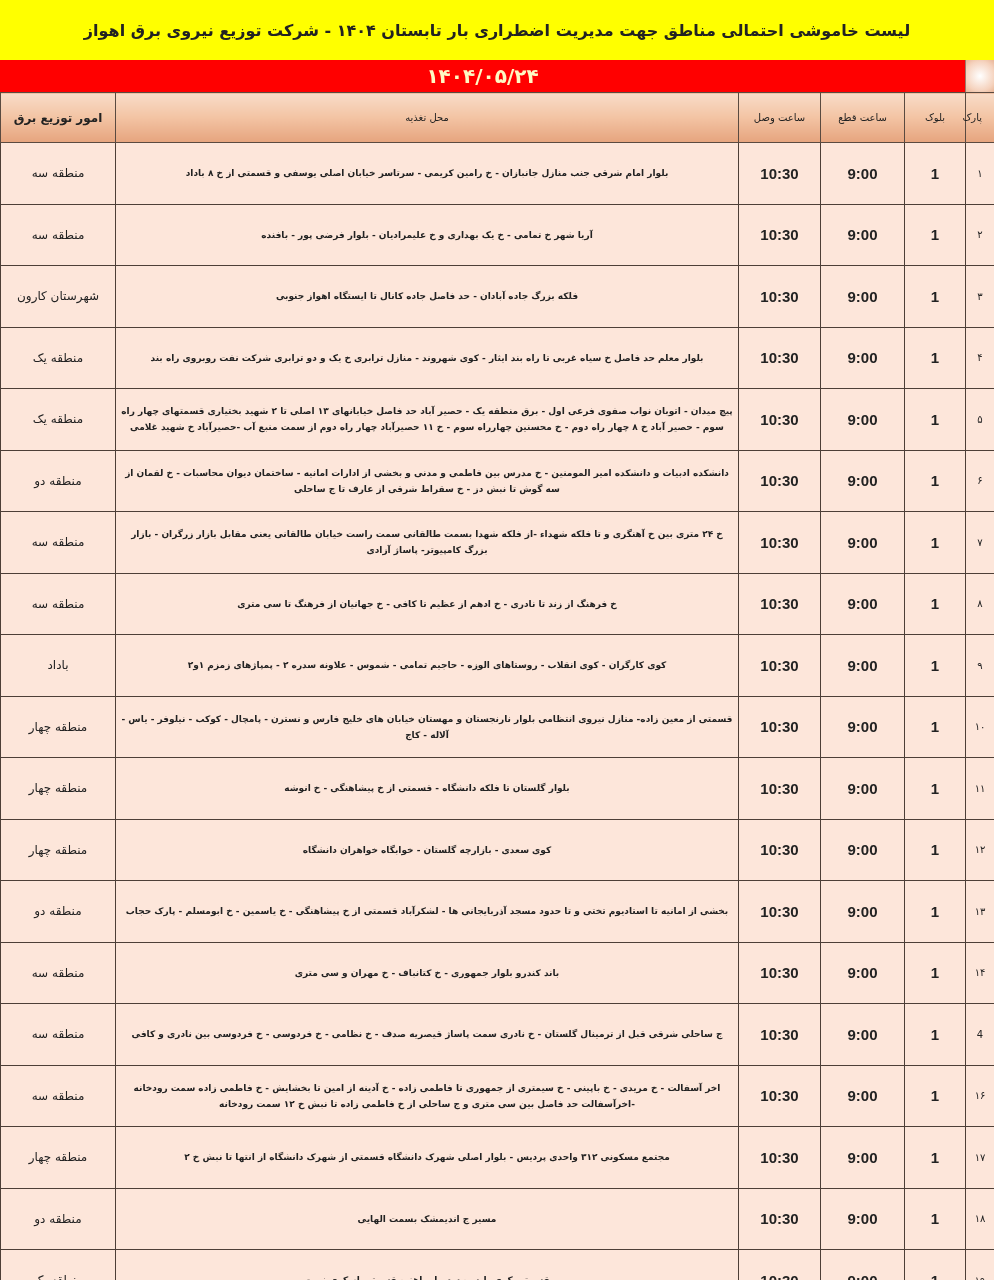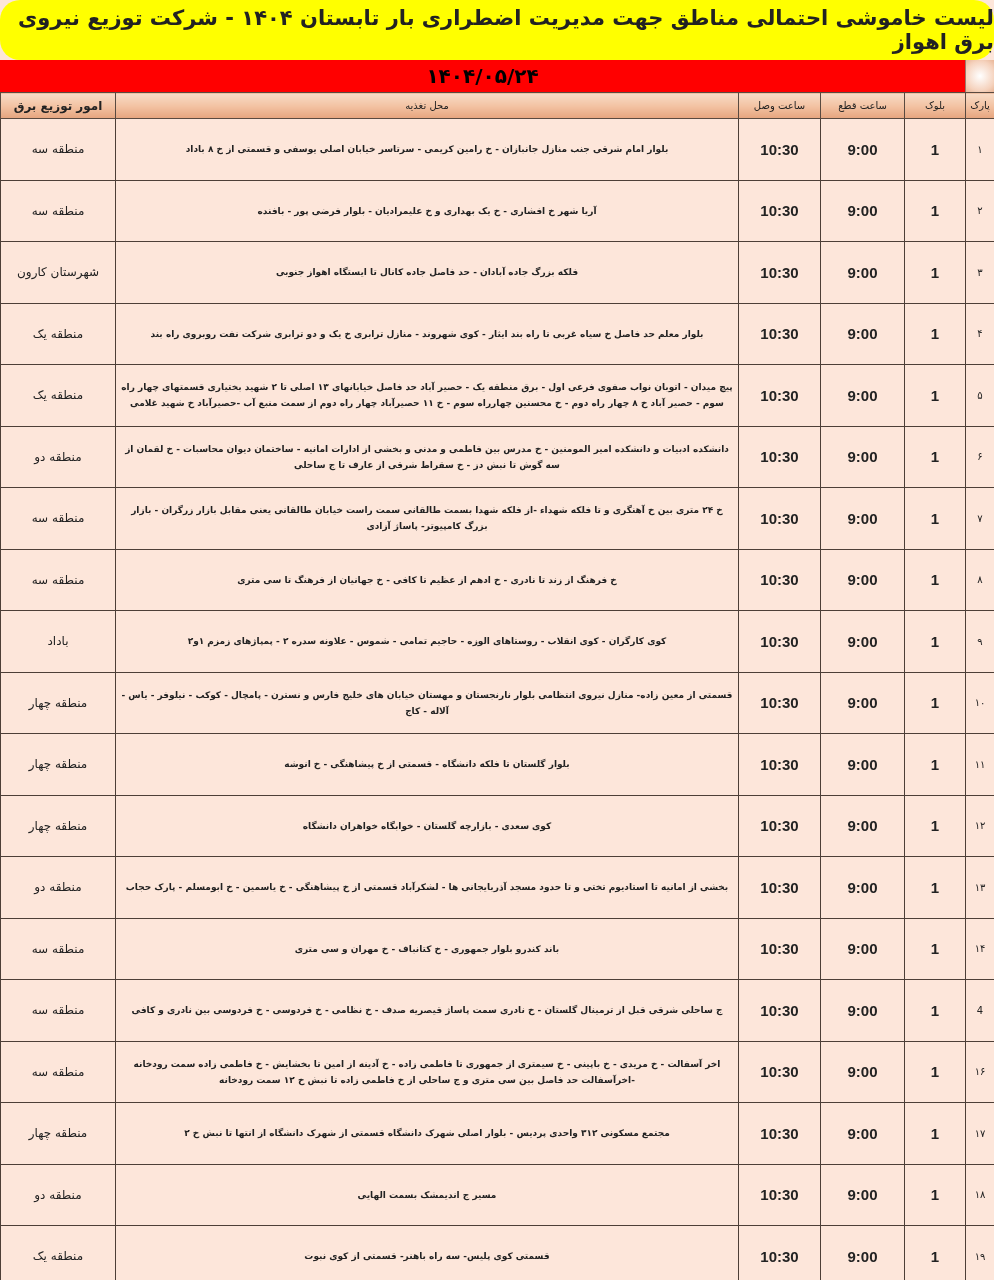--- a/index.html
+++ b/index.html
@@ -6,42 +6,42 @@
   body {
     width: 994px; height: 1280px; overflow: hidden;
     background: #fde6da;
     font-family: "DejaVu Sans", sans-serif;
     direction: rtl;
   }
   .title-bar {
     position:absolute; left:0; top:0; width:994px; height:60px;
     background:#ffff00;
     display:flex; align-items:center; justify-content:center;
-    font-weight:bold; font-size:21px; color:#222;border-radius:20px;
+    font-weight:bold; font-size:16px; color:#222;
   }
   .date-bar {
     position:absolute; left:0; top:60px; width:965px; height:32px;
     background:#ff0000;
     display:flex; align-items:center; justify-content:center;
-    font-weight:bold; font-size:20px; color:#000000;
+    font-weight:bold; font-size:20px; color:#fef9c3;
     border-bottom:1px solid #4c1d95;
   }
   .corner-cell {
     position:absolute; left:965px; top:60px; width:29px; height:32px;
     background: radial-gradient(circle, #fff 0%, #f5d2bd 70%, #e9b596 100%);
     border-left:1px solid #9b7c6c; box-sizing:border-box;
   }
   table {
     position:absolute; left:0; top:92px; width:994px;
     border-collapse:collapse; table-layout:fixed;
   }
   th {
     height:25px; font-size:10px; font-weight:normal; color:#222;
     background: linear-gradient(to bottom, #f8dcc8 0%, #f3c3a3 50%, #e6a47e 100%);
-    border:1px solid #5a4a40; padding:0;
+    border:1px solid #5a4a40; padding:12px;
   }
   th.region-h { font-size:12px; font-weight:bold; }
   td {
     border:1px solid #4d3f37; height:60.5px; padding:0 4px;
     text-align:center; vertical-align:middle; color:#222;
     background:#fde6da;
   }
   td.loc { font-size:9px; font-weight:bold; line-height:16px; }
   td.time, td.block { font-family:"Liberation Sans", sans-serif; font-weight:bold; font-size:15px; direction:ltr;margin-left:32px; }
   td.rownum { font-size:10px; }
@@ -80,21 +80,21 @@
         <td class="time">9:00</td>
         <td class="time">10:30</td>
         <td class="loc">بلوار امام شرقی جنب منازل جانبازان - خ رامین کریمی - سرتاسر خیابان اصلی یوسفی و قسمتی از خ ۸ باداد</td>
         <td class="region">منطقه سه</td>
       </tr>
       <tr>
         <td class="rownum">۲</td>
         <td class="block">1</td>
         <td class="time">9:00</td>
         <td class="time">10:30</td>
-        <td class="loc">آریا شهر خ افشاری - خ یک بهداری و خ علیمرادیان - بلوار فرضی پور - بافنده</td>
+        <td class="loc">آریا شهر خ تمامی - خ یک بهداری و خ علیمرادیان - بلوار فرضی پور - بافنده</td>
         <td class="region">منطقه سه</td>
       </tr>
       <tr>
         <td class="rownum">۳</td>
         <td class="block">1</td>
         <td class="time">9:00</td>
         <td class="time">10:30</td>
         <td class="loc">فلکه بزرگ جاده آبادان - حد فاصل جاده کانال تا ایستگاه اهواز جنوبی</td>
         <td class="region">شهرستان کارون</td>
       </tr>

